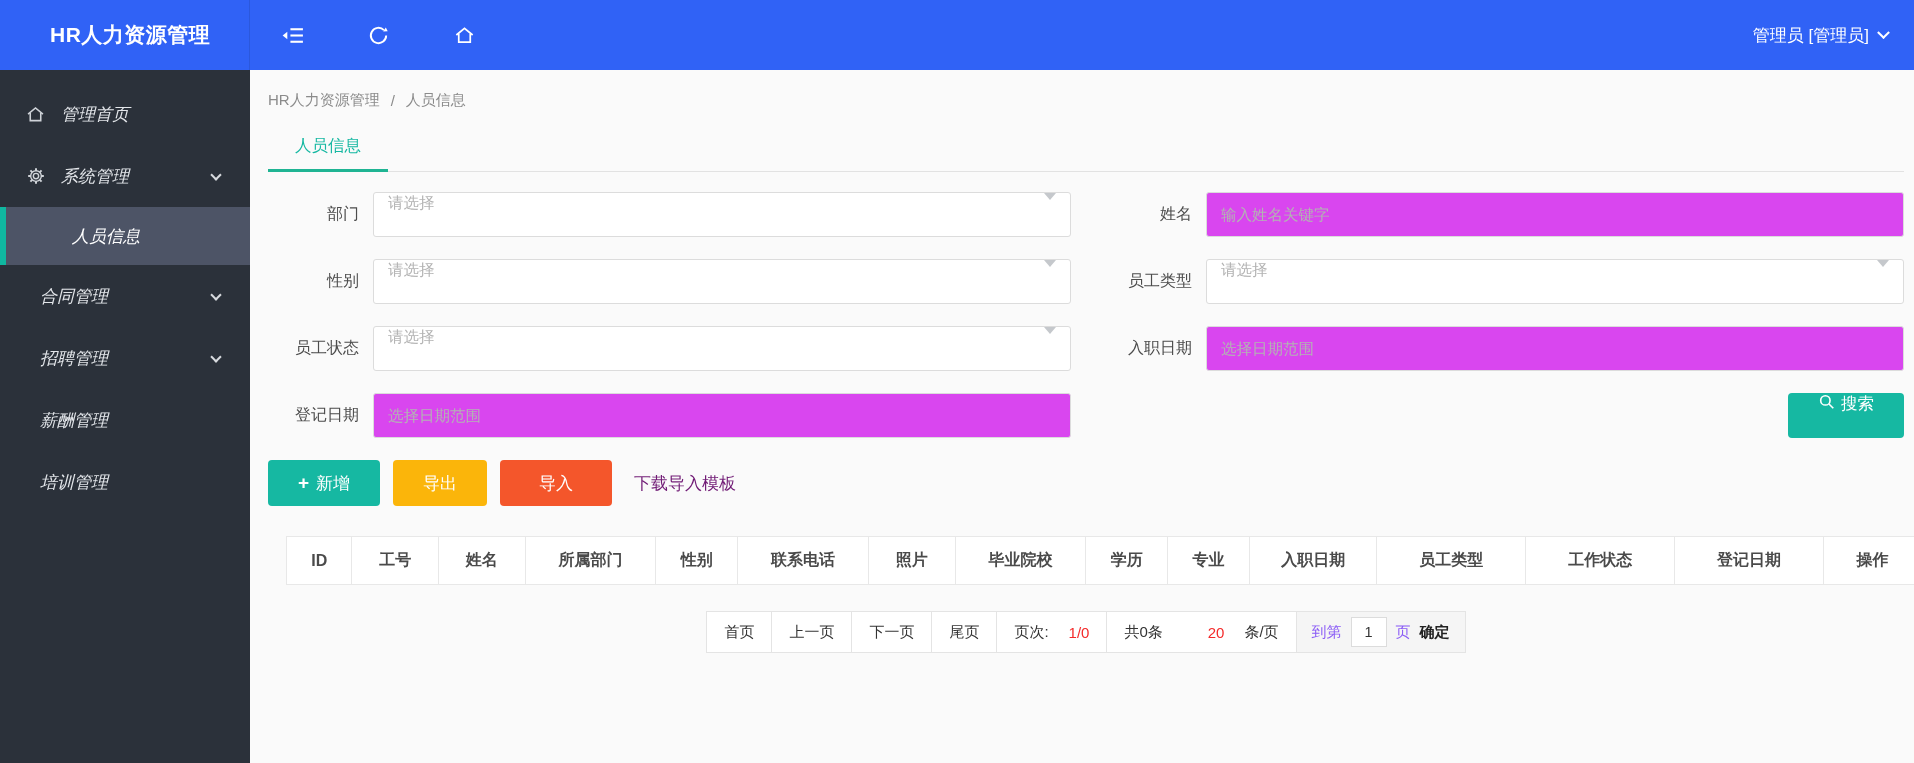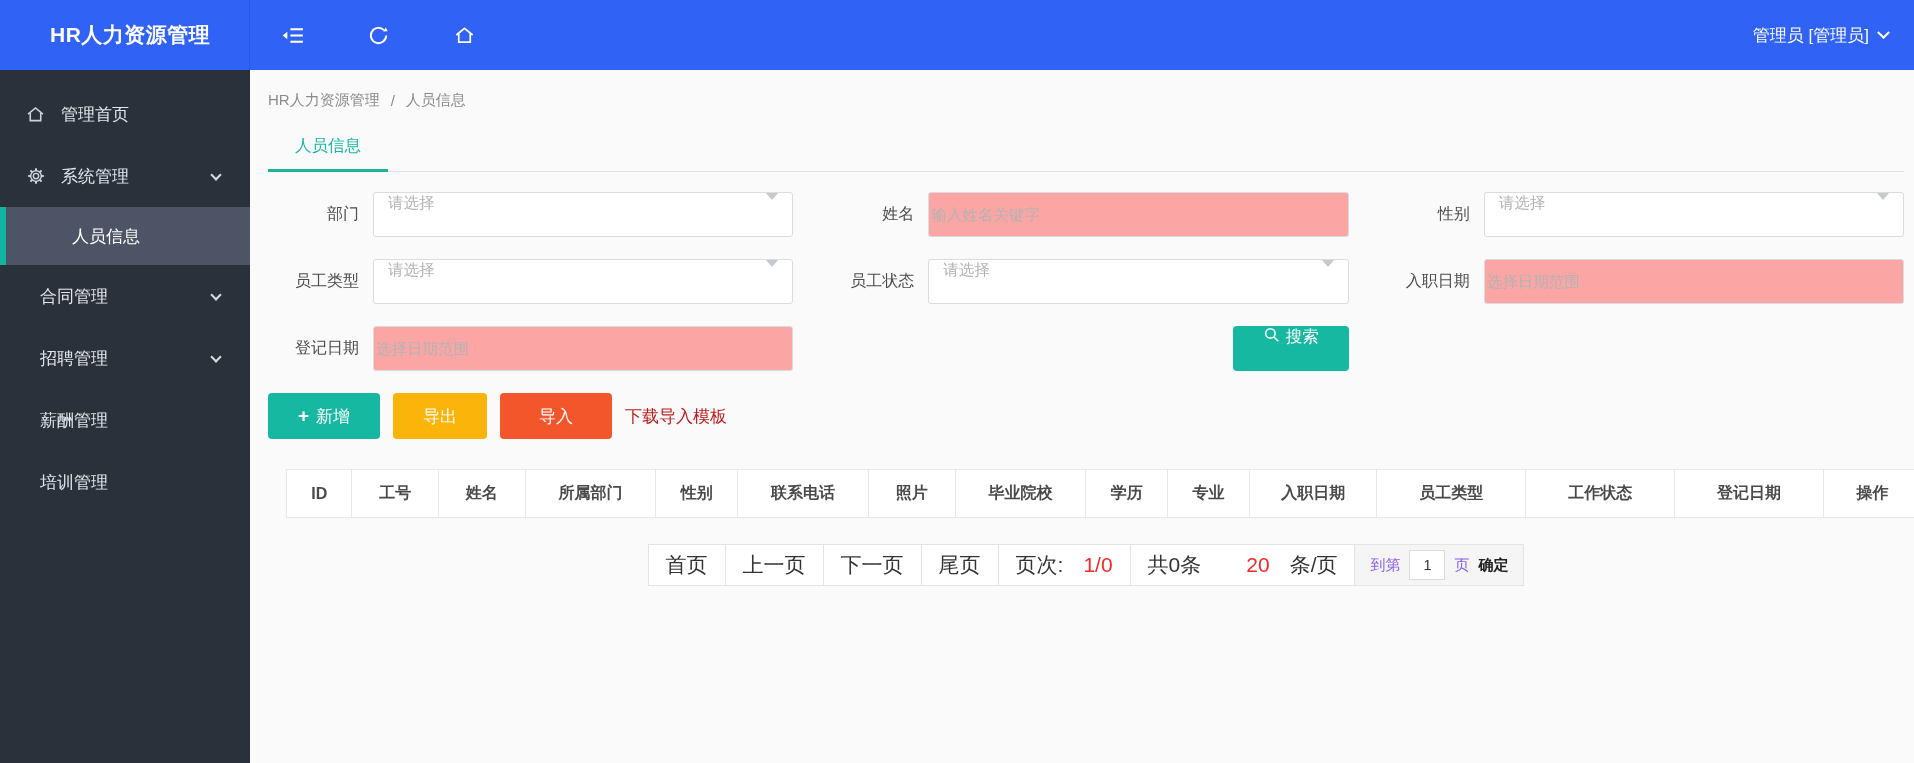--- a/index.html
+++ b/index.html
@@ -16,77 +16,77 @@
   .hicon { width:40px; height:40px; display:flex; align-items:center; justify-content:center; cursor:pointer; }
   .header-right { margin-left:auto; display:flex; align-items:center; gap:10px;
     padding-right:26px; color:#fff; font-size:17px; cursor:pointer; }
   .chev { display:inline-block; width:9px; height:9px; border-right:2px solid #fff;
     border-bottom:2px solid #fff; transform:rotate(45deg) translate(-2px,-2px); }
 
   
   .body-row { flex:1; display:flex; min-height:0; }
 
   
-  .sidebar { width:250px; flex:0 0 250px; background:#2b313a; padding-top:13px; }
+  .sidebar { width:250px; flex:0 0 250px; background:#2b313a; padding-top:13px;font-style:italic; }
   .side-item { height:62px; display:flex; align-items:center; color:#e3e6ea; font-size:17px;
     padding-left:25px; cursor:pointer; position:relative; }
   .side-item .mi { width:21px; display:flex; justify-content:center; margin-right:15px; }
   .side-item.noicon { padding-left:40px; }
   .side-item .side-chev { position:absolute; right:30px; width:8px; height:8px;
     border-right:2px solid #d8dbdf; border-bottom:2px solid #d8dbdf; transform:rotate(45deg); top:26px; }
   .side-sub { height:58px; display:flex; align-items:center; font-size:17px; color:#fff;
     background:#4d5466; border-left:6px solid #10b7a0; padding-left:66px; cursor:pointer; }
 
   
   .main { flex:1; background:#fafafa; padding:0 10px 0 18px; overflow:hidden; }
   .breadcrumb { margin-top:21px; font-size:15px; color:#8b8b8b; display:flex; gap:11px; align-items:center; }
   .breadcrumb .bc-link { cursor:pointer; }
   .tabbar { margin-top:25px; border-bottom:1px solid #e2e2e2; display:flex; }
   .tab { padding:0 27px 12px 27px; font-size:16.5px; color:#16b8a2; border-bottom:3px solid #1fb493;
     margin-bottom:-1px; cursor:pointer; }
 
   
-  .filters { margin-top:20px; display:grid; grid-template-columns:repeat(3,1fr); column-gap:30px; row-gap:22px; }
+  .filters { margin-top:20px; display:grid; grid-template-columns:repeat(2,1fr); column-gap:30px; row-gap:22px; }
   .field { display:flex; align-items:center; }
   .field .flabel { width:105px; flex:0 0 105px; text-align:right; padding-right:14px;
     font-size:16px; color:#4c4c4c; }
   .selectbox, .textbox { flex:1; height:45px; background:#fff; border:1px solid #dcdcdc;
     border-radius:3px; display:flex; padding:0 14px; cursor:pointer; }
   .selectbox .ph { color:#b3b3b3; font-size:15.5px; flex:1; }
   .caret { width:0; height:0; border-left:6px solid transparent; border-right:6px solid transparent;
     border-top:7px solid #c5c8cc; }
-  input.txt { flex:1; height:45px; background:#fca5a5; border:1px solid #dcdcdc; border-radius:3px;
-    padding:0 2px; font-size:15.5px; color:#333; outline:none; width:100%;
+  input.txt { flex:1; height:45px; background:#d946ef; border:1px solid #dcdcdc; border-radius:3px;
+    padding:0 14px; font-size:15.5px; color:#333; outline:none; width:100%;
     font-family:"Liberation Sans","DejaVu Sans",sans-serif; }
   input.txt::placeholder { color:#b3b3b3; }
   .search-cell { display:flex; justify-content:flex-end; align-items:center; }
   .btn-search { width:116px; height:45px; background:#16b8a2; border:none; border-radius:4px;
     color:#fff; font-size:16.5px; display:flex; justify-content:center; gap:5px; cursor:pointer; }
 
   
   .toolbar { margin-top:22px; display:flex; align-items:center; gap:13px; }
   .btn { height:46px; border:none; border-radius:4px; color:#fff; font-size:17px; cursor:pointer;
     display:flex; align-items:center; justify-content:center; font-family:inherit; }
   .btn-add { width:112px; background:#16b8a2; gap:7px; }
   .btn-add .plus { font-size:19px; font-weight:bold; }
   .btn-export { width:94px; background:#fbb50a; }
   .btn-import { width:112px; background:#f4562b; }
-  .tpl-link { margin-left:0; font-size:17px; color:#b91c1c; cursor:pointer; }
+  .tpl-link { margin-left:9px; font-size:17px; color:#701a75; cursor:pointer; }
 
   
   .tablewrap { margin-top:30px; }
   table.grid { width:100%; border-collapse:collapse; table-layout:fixed; background:#fff;margin-left:18px; }
   table.grid th { height:48px; border:1px solid #e8e8e8; font-size:16px; font-weight:bold;
     color:#4a4a4a; text-align:center; }
 
   
   .pgrow { margin-top:26px; display:flex; justify-content:center; }
   .pager { display:inline-flex; border:1px solid #e4e4e4; background:#fff; height:42px; align-items:stretch; }
   .pcell { display:flex; align-items:center; padding:0 17px; border-right:1px solid #e4e4e4;
-    font-size:21px; color:#333; cursor:pointer; white-space:nowrap; }
+    font-size:15px; color:#333; cursor:pointer; white-space:nowrap; }
   .pcell.info { cursor:default;gap:20px; }
   .red { color:#f42a2a; }
   .sp { display:inline-block; width:5px; }
   .goto { display:flex; align-items:center; background:#f5f5f5; padding:0 15px; gap:9px; }
   .goto .dim { color:#8b5cf6; font-size:15px; }
   .goto input { width:36px; height:30px; border:1px solid #dcdcdc; background:#fff; text-align:center;
     font-size:14.5px; color:#333; outline:none; font-family:inherit; }
   .goto .ok { font-size:15px; font-weight:bold; color:#222; cursor:pointer; }
 </style>
 </head>

